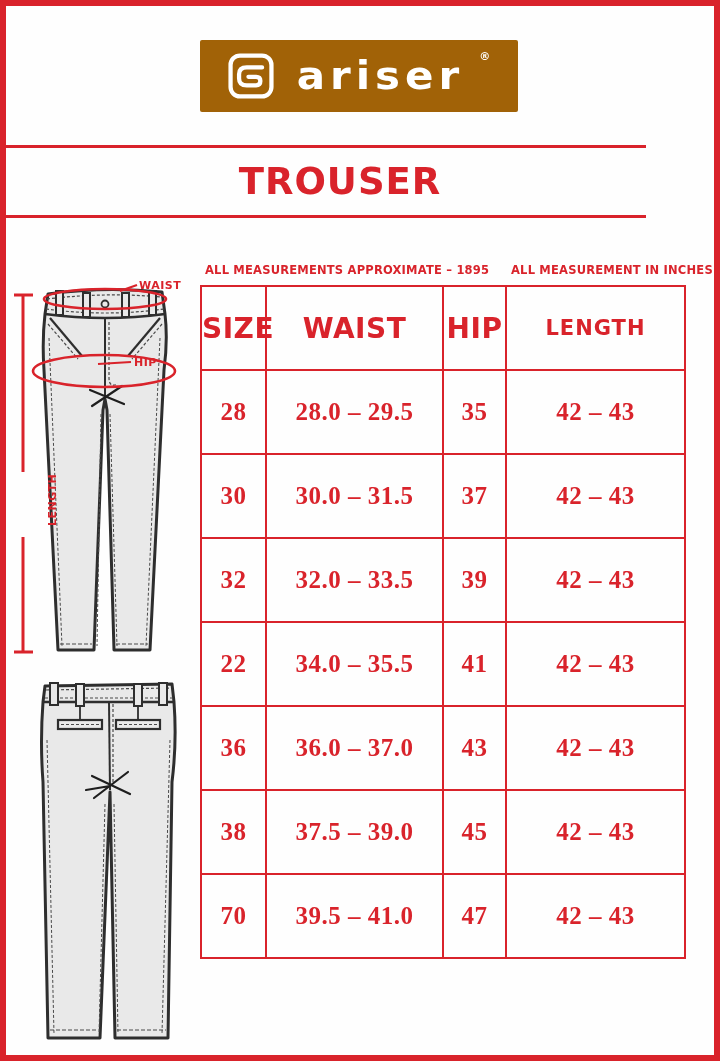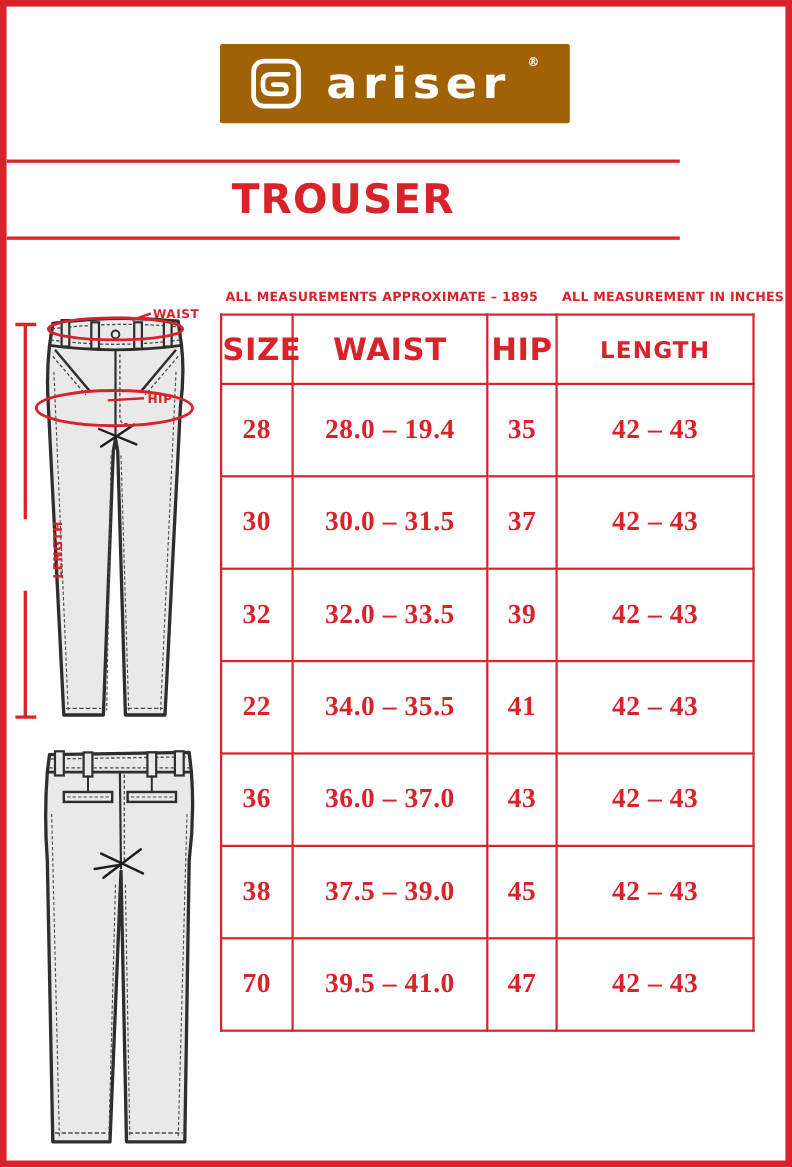--- a/index.html
+++ b/index.html
@@ -21,21 +21,21 @@
   .logo-a{width:46px;height:46px;flex:0 0 auto;}
   .logo-word{
     color:#ffffff;font-size:42px;font-weight:bold;line-height:1;
     letter-spacing:5px;transform:scaleY(.92);
   }
   .logo-reg{color:#ffffff;font-size:11px;font-weight:bold;align-self:flex-start;margin-top:10px;margin-left:-8px;}
   
   .title-band{
     position:absolute;left:0;top:139px;width:612px;height:67px;
     border-top:3px solid #d9232b;border-bottom:3px solid #d9232b;
-    display:flex;align-items:center;justify-content:center;
+    display:flex;align-items:center;justify-content:center;padding-left:28px;
   }
   .title-band h1{
     margin:0;color:#d9232b;font-size:37px;font-weight:bold;letter-spacing:1px;
   }
   
   .note{
     position:absolute;top:257px;color:#d9232b;font-size:11.5px;font-weight:bold;
     text-align:center;letter-spacing:.2px;white-space:nowrap;
   }
   .note-left{left:199px;width:252px;}
@@ -47,21 +47,21 @@
   }
   .size-table col.c-size{width:65px;}
   .size-table col.c-waist{width:177px;}
   .size-table col.c-hip{width:63px;}
   .size-table col.c-length{width:179px;}
   .size-table th,.size-table td{
     border:2.5px solid #d9232b;
     color:#d9232b;text-align:center;vertical-align:middle;
     font-weight:bold;padding:0;
   }
-  .size-table thead tr{height:63px;margin-left:40px;}
+  .size-table thead tr{height:84px;margin-left:40px;}
   .size-table tbody tr{height:84px;font-family:Liberation Serif, serif;}
   .size-table th{font-size:28px;letter-spacing:.5px;}
   .size-table th.th-length{font-size:21px;letter-spacing:1px;}
   .size-table td{font-size:25px;letter-spacing:.5px;}
   
   .illustration{position:absolute;left:4px;top:272px;width:190px;height:772px;}
   .illustration svg{display:block;width:190px;height:772px;}
   text.red-label{fill:#d9232b;font-size:11px;font-weight:bold;font-family:"DejaVu Sans","Liberation Sans",sans-serif;letter-spacing:.5px;}
 </style>
 </head>
@@ -183,21 +183,21 @@
       <tr>
         <th>SIZE</th>
         <th>WAIST</th>
         <th>HIP</th>
         <th class="th-length">LENGTH</th>
       </tr>
     </thead>
     <tbody>
       <tr>
         <td>28</td>
-        <td>28.0 – 19.4</td>
+        <td>28.0 – 29.5</td>
         <td>35</td>
         <td>42 – 43</td>
       </tr>
       <tr>
         <td>30</td>
         <td>30.0 – 31.5</td>
         <td>37</td>
         <td>42 – 43</td>
       </tr>
       <tr>

